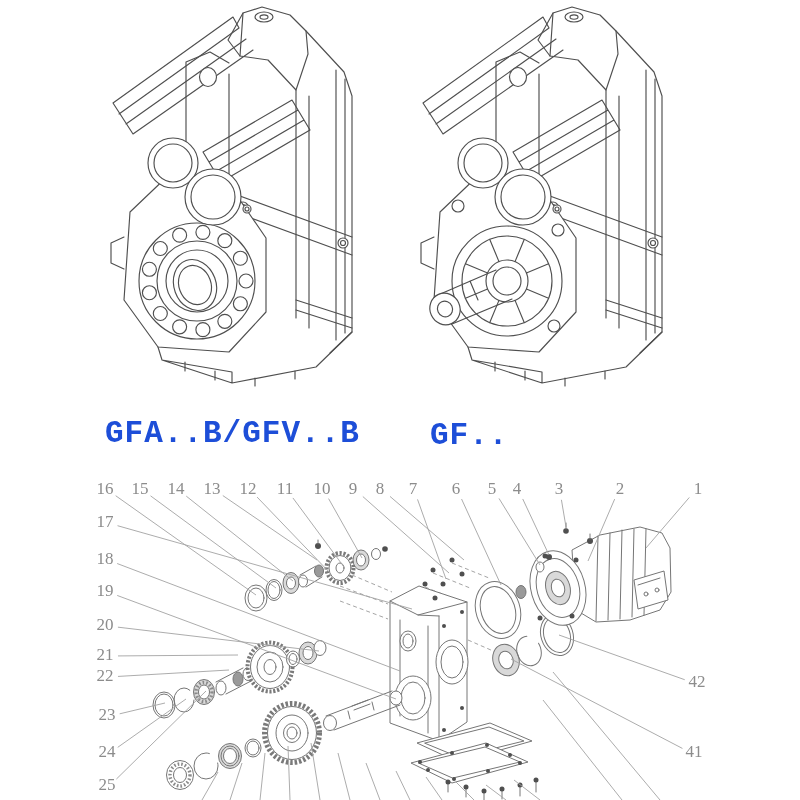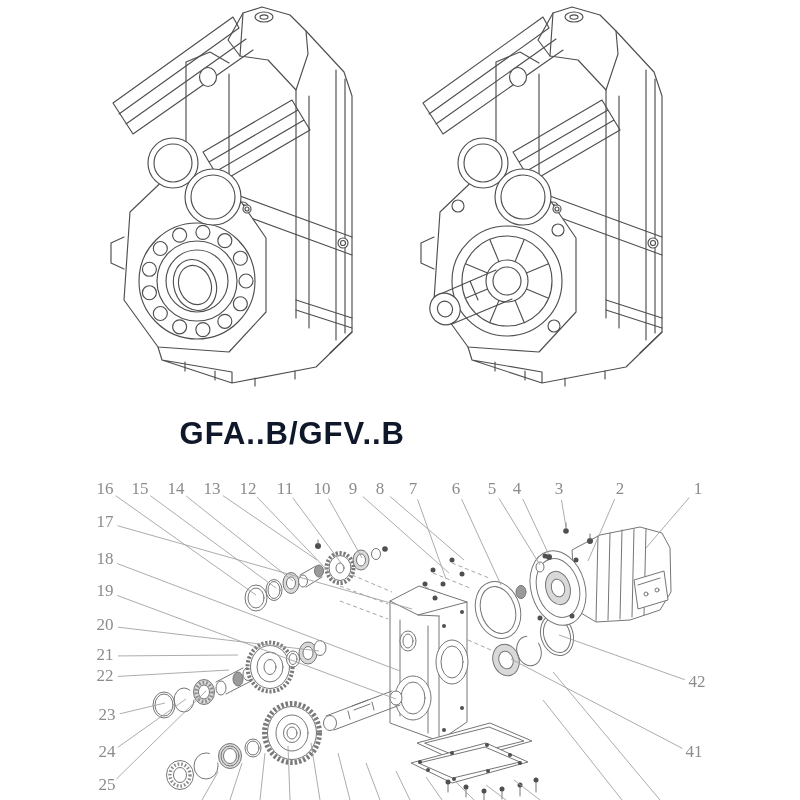--- a/index.html
+++ b/index.html
@@ -1,19 +1,19 @@
 <!DOCTYPE html>
 <html><head>
 <meta charset="utf-8">
 <style>
   html,body{margin:0;padding:0;background:#fff;}
   .page{position:relative;width:800px;height:800px;background:#ffffff;overflow:hidden;
         font-family:"Liberation Serif",serif;}
-  .caption{position:absolute;text-align:right;font-weight:bold;color:#0f172a;
-           font-size:31px;letter-spacing:1px;font-family:Liberation Sans, sans-serif;}
+  .caption{position:absolute;text-align:left;font-weight:bold;color:#1d4ed8;
+           font-size:31px;letter-spacing:1px;font-family:Liberation Mono, monospace;}
   .caption.left{left:105px;top:416px;width:300px;}
   .caption.right{left:430px;top:418px;width:240px;}
   svg{position:absolute;left:0;top:0;}
   .ln{stroke:#4f4f4f;stroke-width:1.15;fill:none;stroke-linejoin:round;stroke-linecap:round;}
   .lnf{stroke:#4f4f4f;stroke-width:1.15;fill:#ffffff;stroke-linejoin:round;}
   .ex{stroke:#767676;stroke-width:1;fill:none;stroke-linejoin:round;stroke-linecap:round;}
   .exf{stroke:#767676;stroke-width:1;fill:#ffffff;}
   .exd{stroke:#767676;stroke-width:1;fill:#d9d9d9;}
   .exdd{stroke:#767676;stroke-width:1;fill:#9a9a9a;}
   .teeth{stroke:#7a7a7a;stroke-width:4;fill:#ffffff;stroke-dasharray:2.2,1.7;}
@@ -358,13 +358,14 @@
           <line x1="456" y1="782" x2="474" y2="800" stroke="#a3a3a3" stroke-width="0.9"></line>
           <line x1="486" y1="785" x2="506" y2="800" stroke="#a3a3a3" stroke-width="0.9"></line>
           <line x1="514" y1="780" x2="540" y2="800" stroke="#a3a3a3" stroke-width="0.9"></line>
           <line x1="543" y1="700" x2="622" y2="800" stroke="#a3a3a3" stroke-width="0.9"></line>
           <line x1="553" y1="672" x2="660" y2="800" stroke="#a3a3a3" stroke-width="0.9"></line>
         </g>
     </g>
   </svg>
 
   <div class="caption left">GFA..B/GFV..B</div>
+  <div class="caption right">GF..</div>
 </div>
 
 </body></html>

